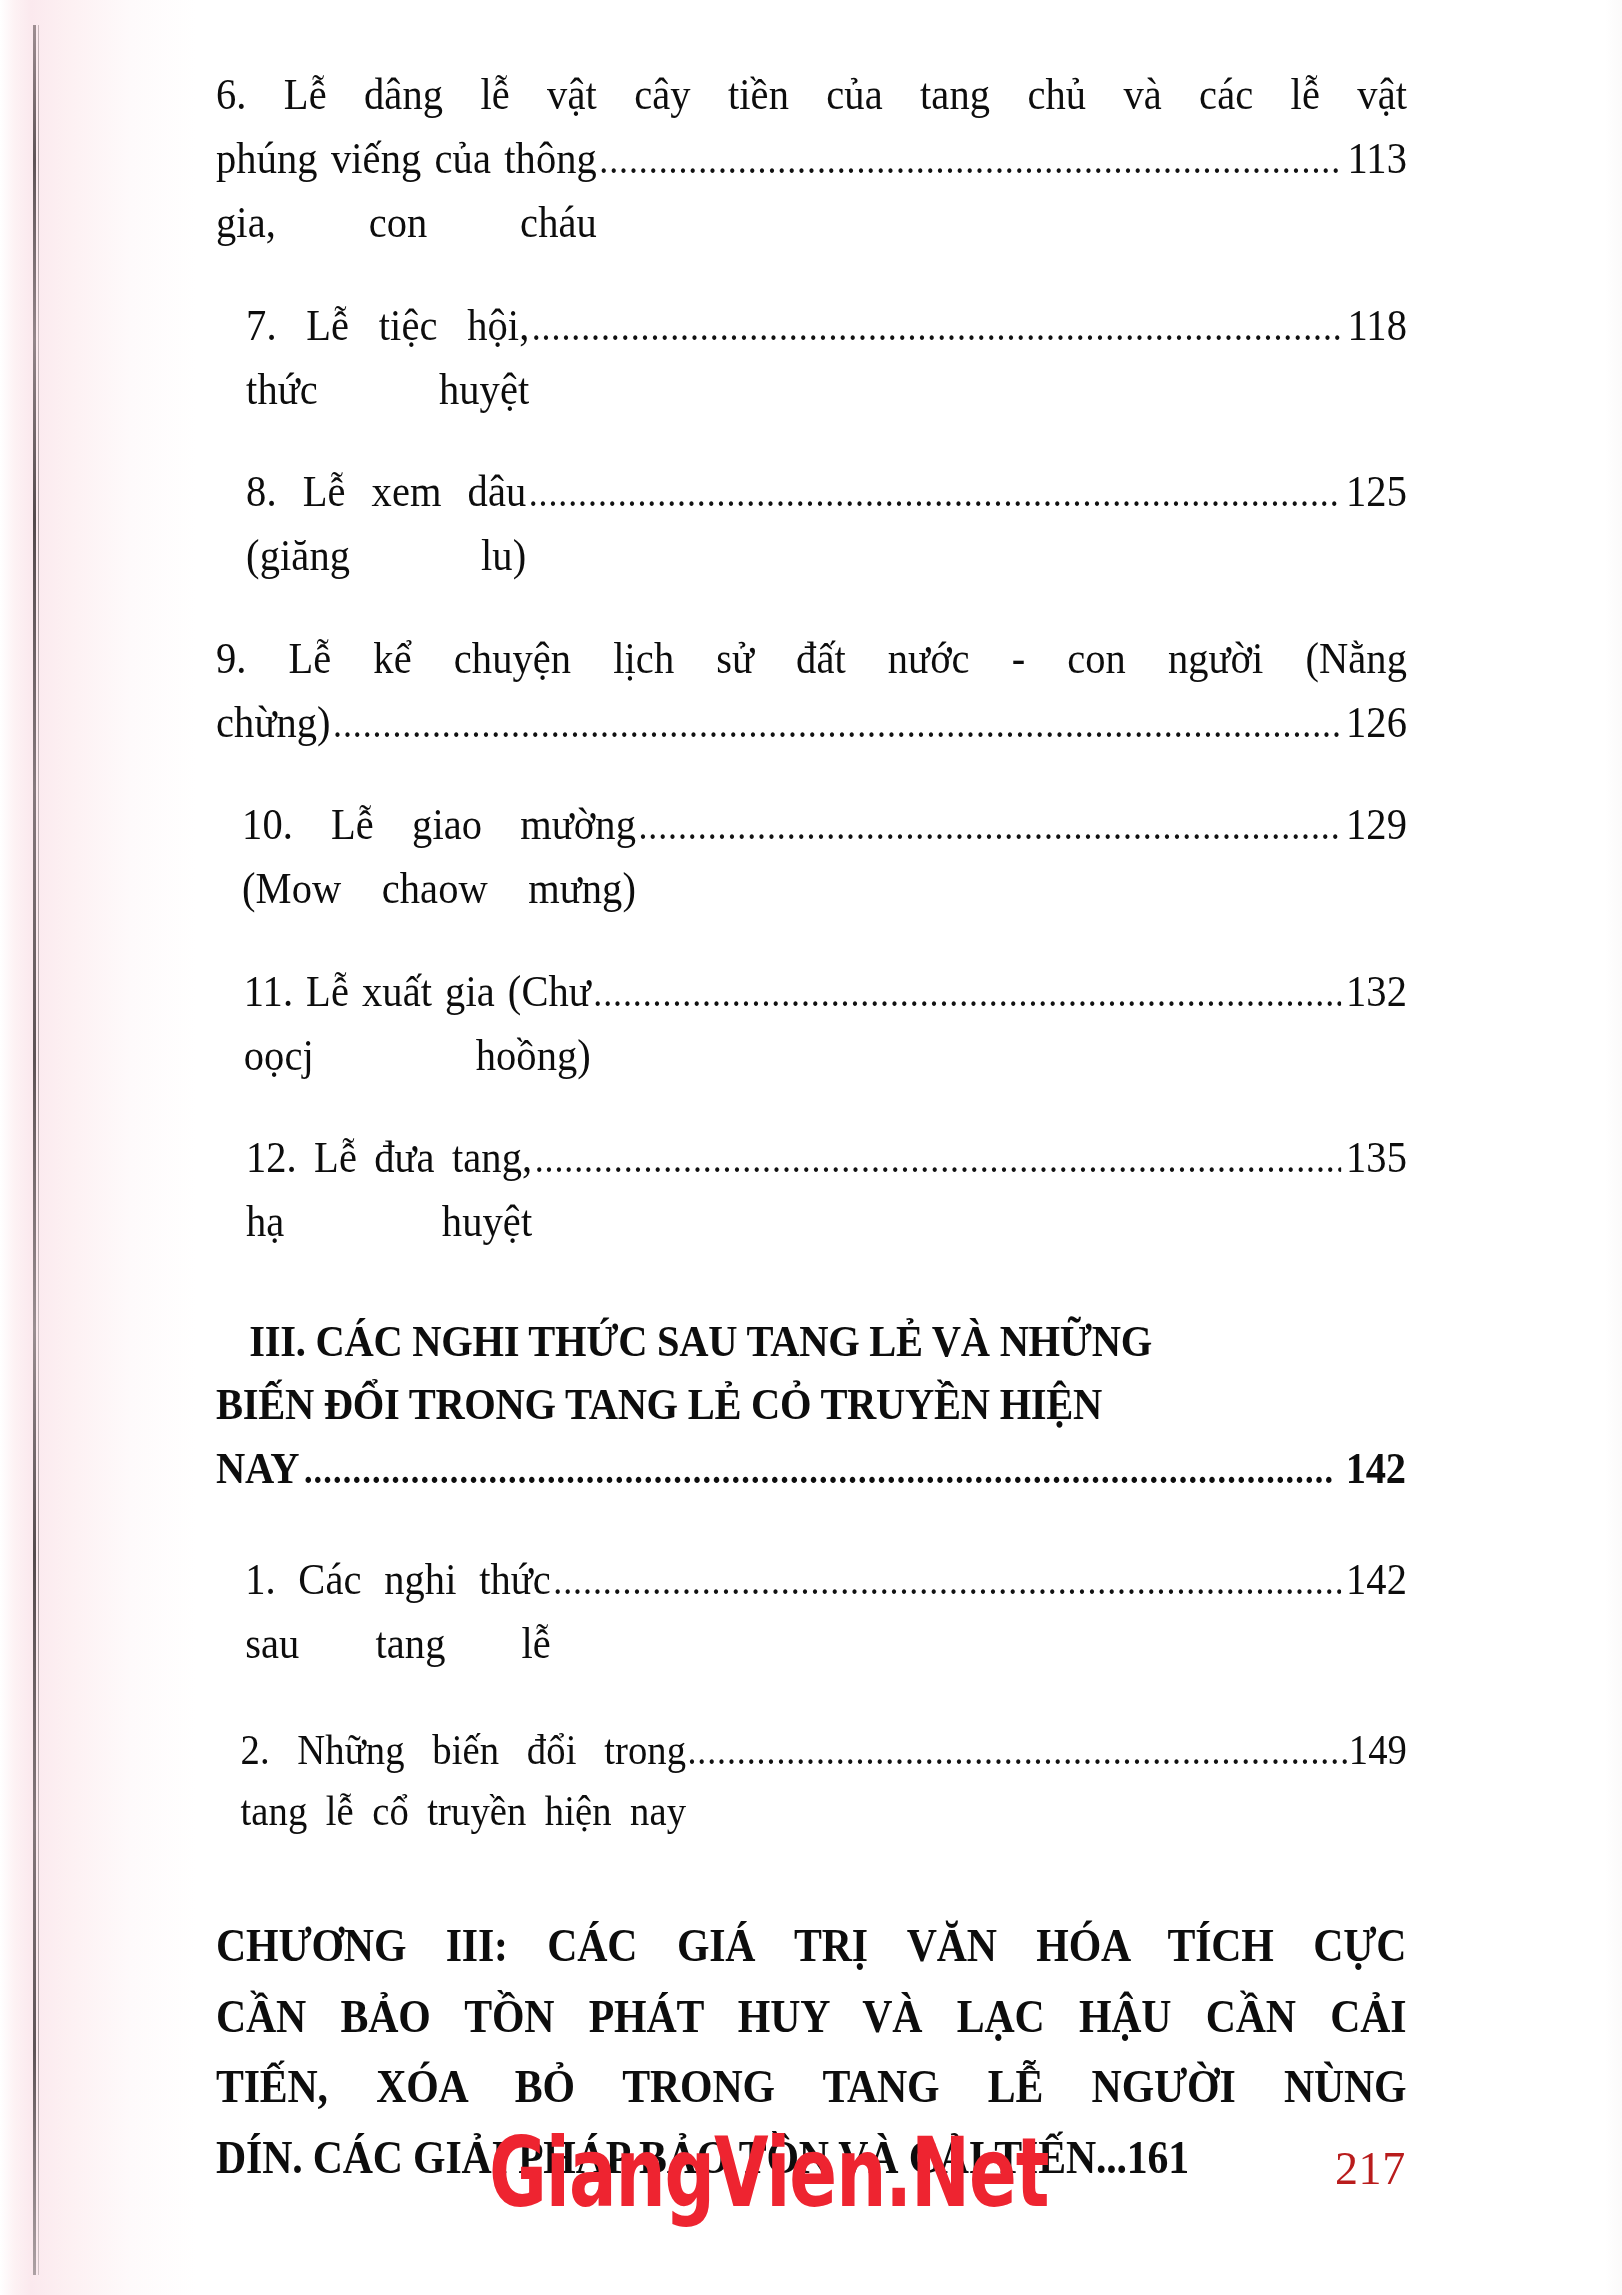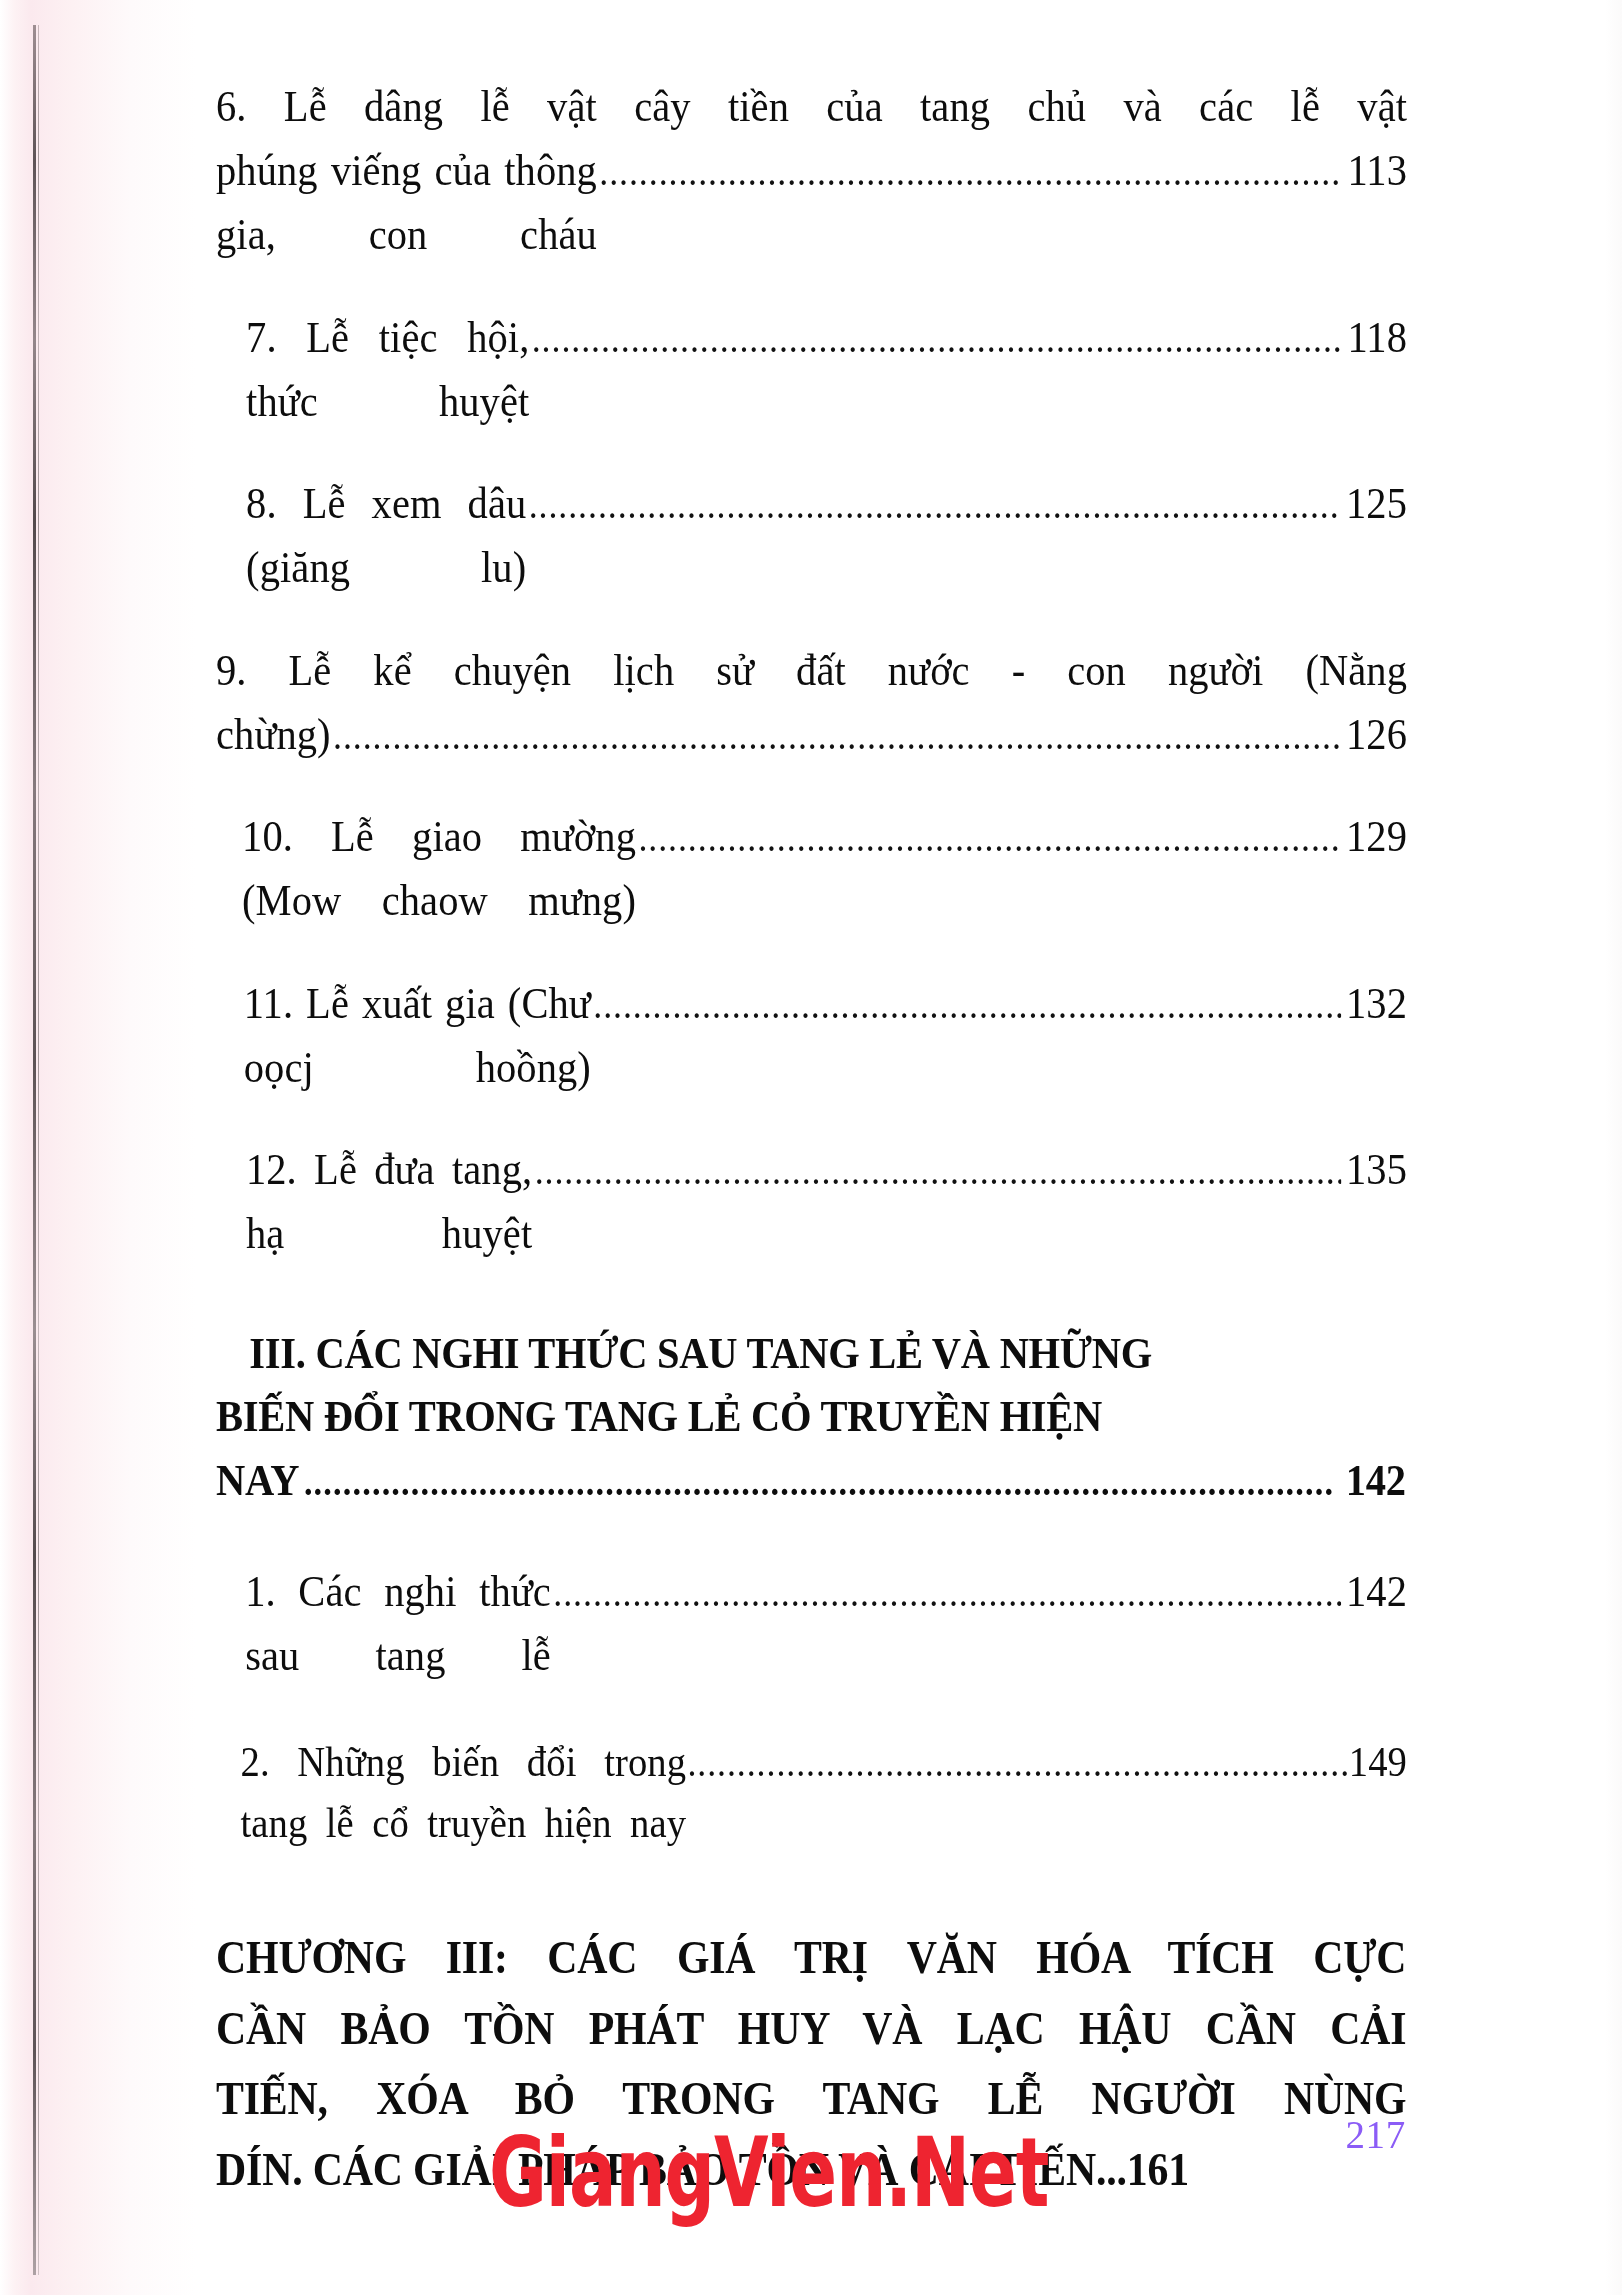--- a/index.html
+++ b/index.html
@@ -73,21 +73,20 @@
     background: linear-gradient(to left, #fbfafa, #ffffff);
     pointer-events: none;
   }
 
   
   .content {
     position: absolute;
     left: 216px;
     top: 63px;
     width: 1191px;
-    margin-top: 12px;
   }
 
   
   .toc-entry {
     display: block;
     font-size: 44px;
     line-height: 1.46;
     letter-spacing: 0.1px;
     margin: 0 0 38px 0;
     text-align: justify;
@@ -216,25 +215,25 @@
     line-height: 1;
     color: #ee2430;
     letter-spacing: -1.3px;
     transform: scaleX(.82) scaleY(1.12);
     transform-origin: left top;
     white-space: nowrap;
   }
   .page-number {
     position: absolute;
     right: 216px;
-    top: 101px;
-    font-size: 39px;
+    top: 132px;
+    font-size: 46px;
     line-height: 1;
     letter-spacing: 0.7px;
-    color: #8b5cf6;
+    color: #b91c1c;
   }
 </style>
 </head>
 <body>
 
 <div class="page">
 
   <div class="scan-gutter"></div>
   <div class="scan-binding-line"></div>
   <div class="scan-binding-line thin"></div>

